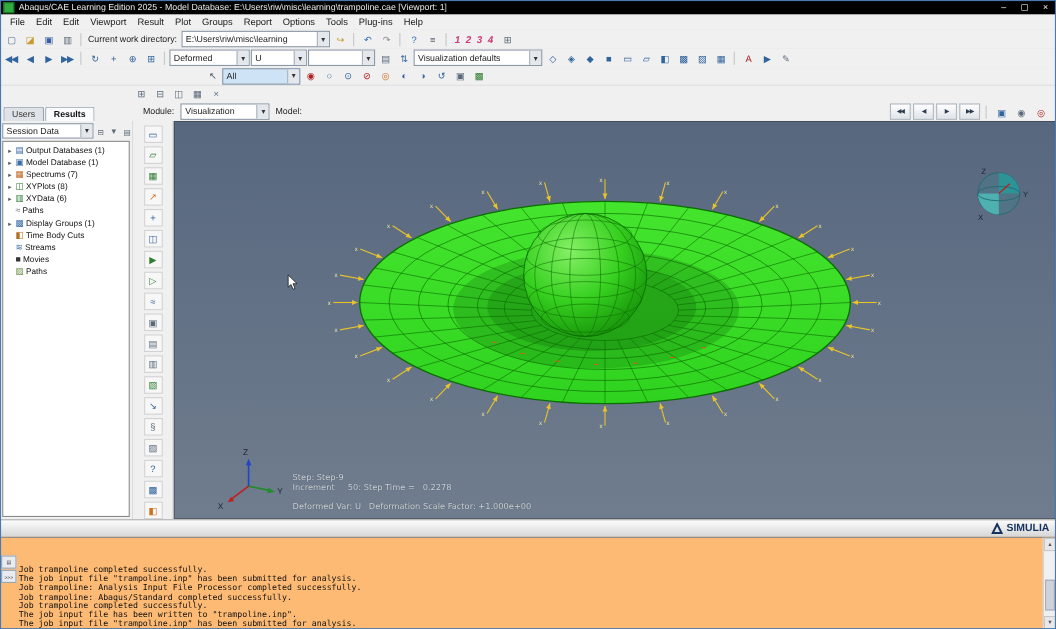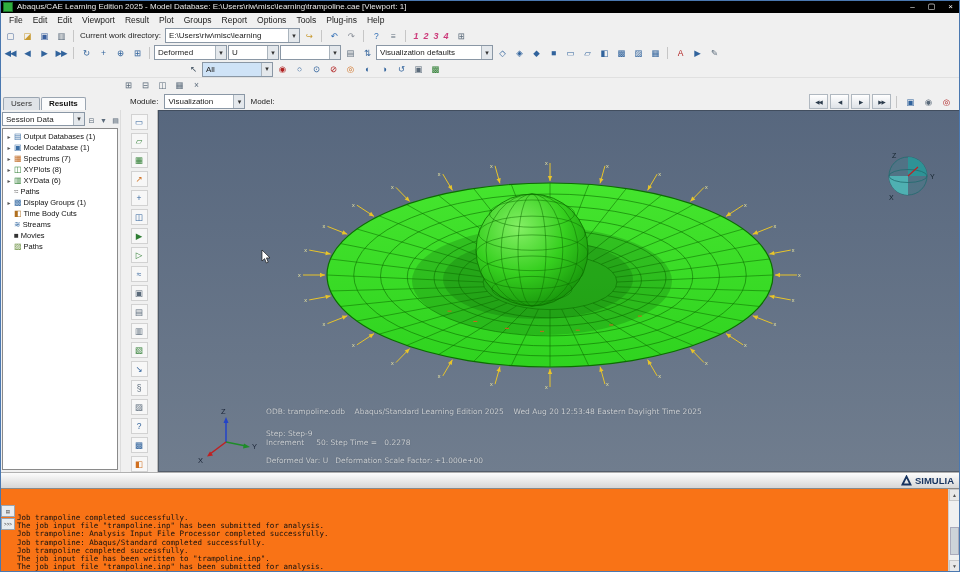--- a/index.html
+++ b/index.html
@@ -91,21 +91,21 @@
   .triad{position:absolute;left:38px;top:292px;}
   .compass{position:absolute;right:14px;top:38px;}
 
   
   .statusstrip{position:absolute;top:472px;left:0;right:0;height:16px;
                background:linear-gradient(#fcfcfc,#d4d4d4);border-top:1px solid #b0b0b0;}
   .brand{position:absolute;right:6px;top:2px;display:flex;align-items:center;gap:3px;
          color:#16335f;font-weight:bold;font-size:9.5px;}
 
   
-  .msgarea{position:absolute;top:488px;left:0;right:0;bottom:0;background:#f97316;border-top:1px solid #8a8a8a;}
+  .msgarea{position:absolute;top:488px;left:0;right:0;bottom:0;background:#fdba74;border-top:1px solid #8a8a8a;}
   .msggutter{position:absolute;left:1px;top:16px;width:13px;display:flex;flex-direction:column;gap:1px;}
   .gbtn{width:12px;height:10px;border:1px solid #9aa5b1;background:#e8ecf0;font-size:4.5px;display:flex;
         align-items:center;justify-content:center;color:#333;}
   .msglines{position:absolute;left:17px;top:1px;right:13px;bottom:0;overflow:hidden;
             font-family:"DejaVu Sans Mono",monospace;font-size:7.5px;line-height:8.1px;color:#101010;white-space:pre;}
   .msgscroll{position:absolute;right:0;top:0;bottom:0;width:11px;background:#f0f0f0;border-left:1px solid #d0d0d0;}
   .sarrow{height:10px;display:flex;align-items:center;justify-content:center;font-size:5px;color:#555;
           border:1px solid #c8c8c8;background:#e8e8e8;}
   .sarrow.down{position:absolute;bottom:0;left:0;right:0;}
   .sthumb{position:absolute;left:1px;right:1px;top:38px;height:26px;background:#cdd3d9;border:1px solid #aab;}
@@ -587,21 +587,20 @@
     <circle cx="38" cy="28" r="19" fill="rgba(46,147,150,0.22)" stroke="#1f6b6e" stroke-width="0.8"></circle>
     <path d="M38,28 L57,28 A19,19 0 0 0 38,9 Z" fill="#2e9396"></path>
     <path d="M38,28 L19,28 A19,19 0 0 0 38,47 Z" fill="#4fb0b2"></path>
     <ellipse cx="38" cy="28" rx="19" ry="6.5" fill="none" stroke="#1f6b6e" stroke-width="0.8"></ellipse>
     <line x1="38" y1="28" x2="48" y2="19" stroke="#c02020" stroke-width="1.2"></line>
     <text x="22" y="10" font-size="7" fill="#14242e">Z</text>
     <text x="60" y="31" font-size="7" fill="#14242e">Y</text>
     <text x="19" y="52" font-size="7" fill="#14242e">X</text>
   </svg>
 
-  <div class="anno" id="anno-odb">ODB: trampoline.odb    Abaqus/Standard Learning Edition 2025    Wed Aug 20 12:53:48 Eastern Daylight Time 2025</div>
   <div class="anno" id="anno-step">Step: Step-9</div>
   <div class="anno" id="anno-incr">Increment     50: Step Time =   0.2278</div>
   <div class="anno" id="anno-def">Deformed Var: U   Deformation Scale Factor: +1.000e+00</div>
 </div>
 
 <div class="statusstrip">
   <span class="brand">
     <svg width="11" height="11">
       <path d="M1.5 9.5 L5.5 1.5 L9.5 9.5 Z" fill="none" stroke="#16335f" stroke-width="1.8"></path>
     </svg>

